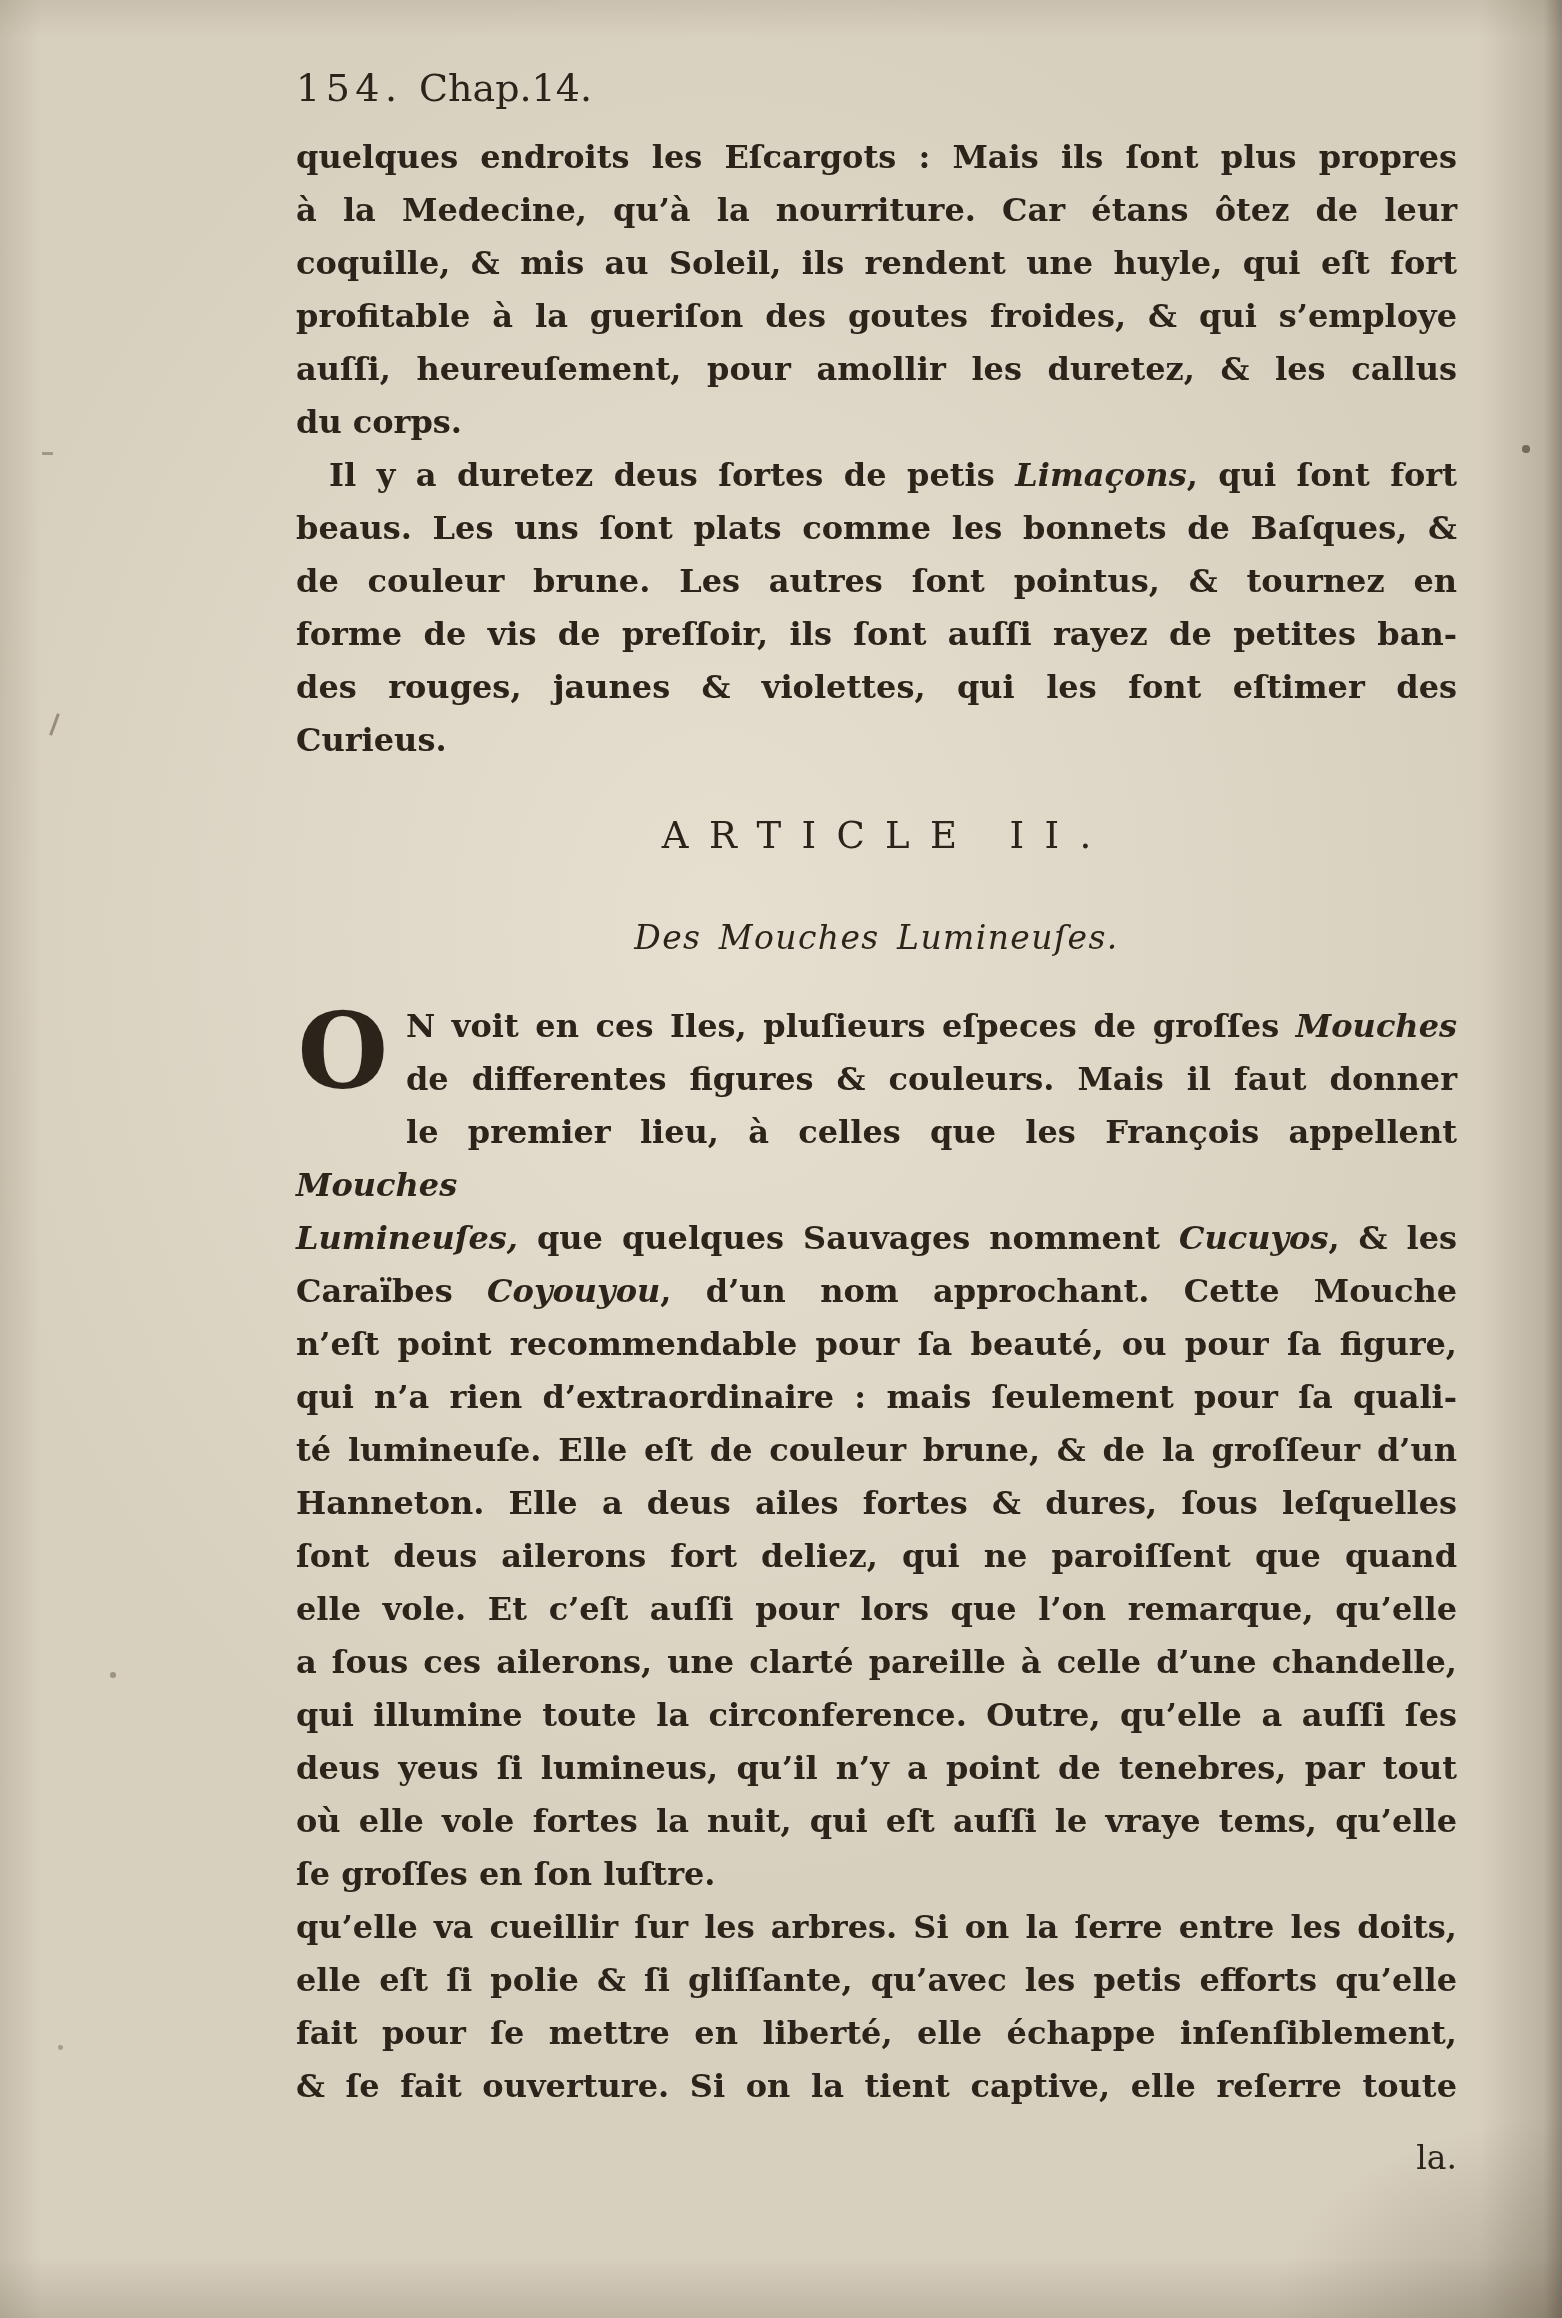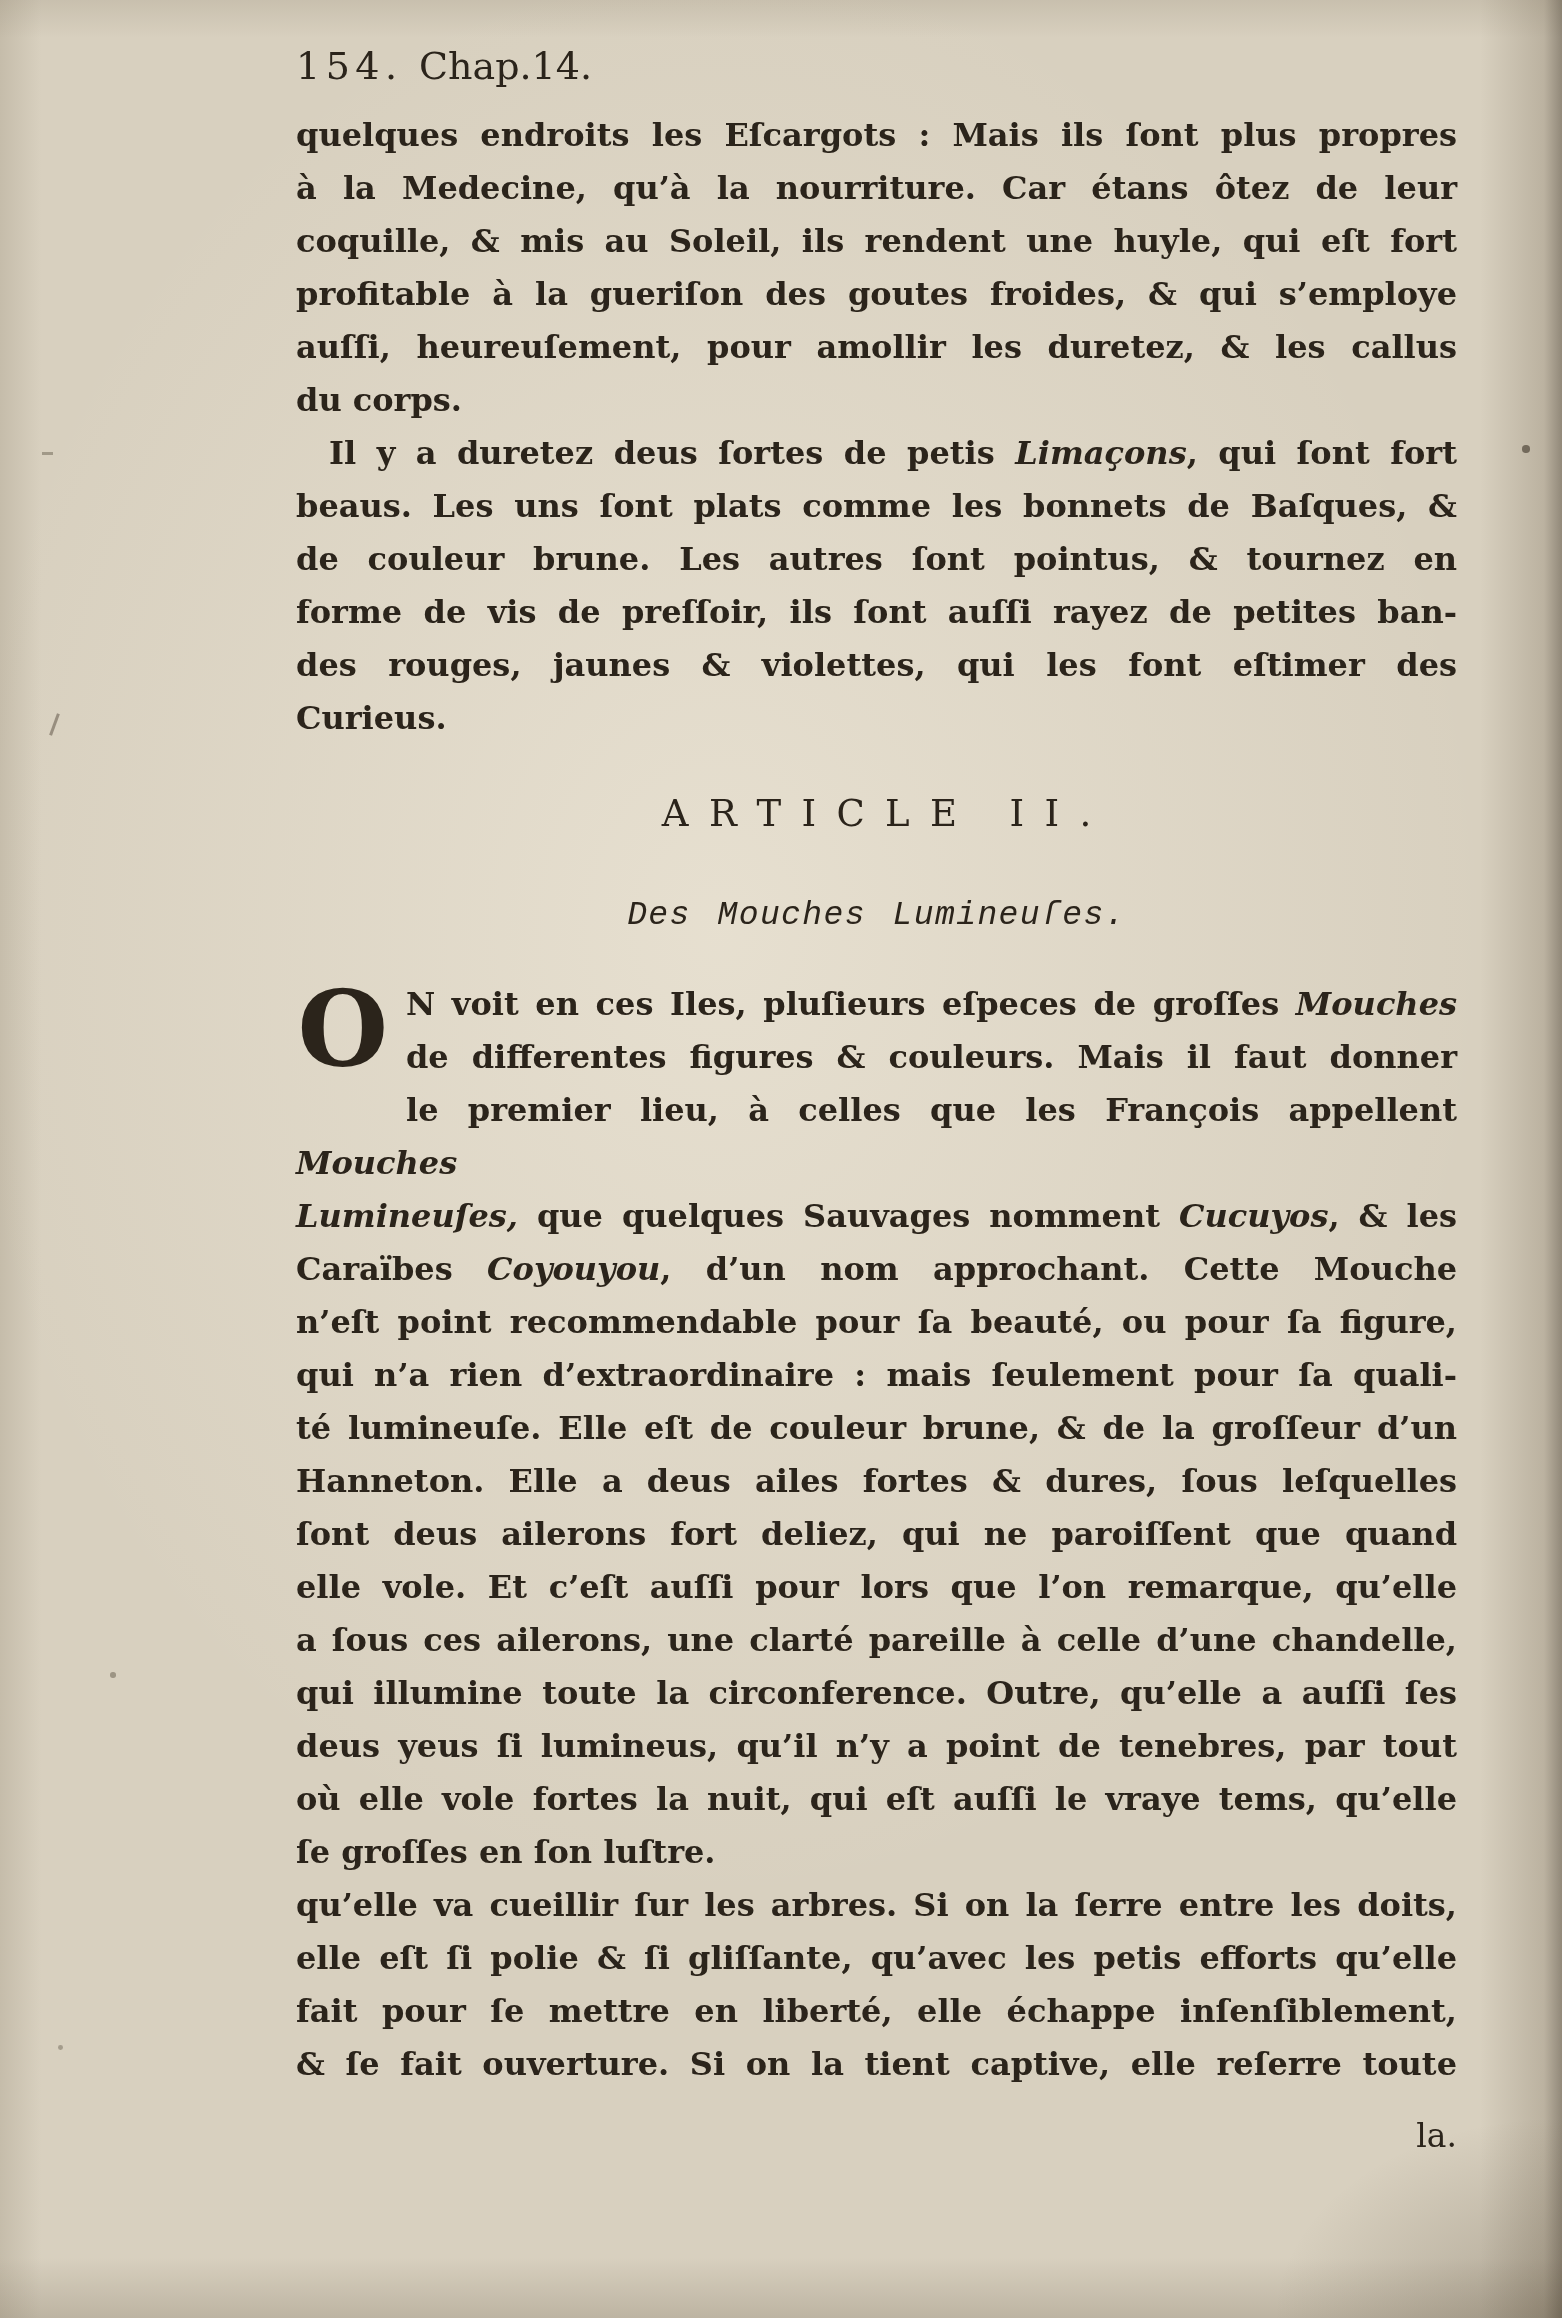--- a/index.html
+++ b/index.html
@@ -16,21 +16,21 @@
     background:
       radial-gradient(411px 288px at 100% 100%, rgba(80,68,50,0.30), rgba(0,0,0,0) 70%),
       linear-gradient(to left, rgba(59,49,36,0.45), rgba(105,92,72,0.26) 18px, rgba(0,0,0,0) 82px),
       linear-gradient(to right, rgba(130,118,96,0.22), rgba(0,0,0,0) 41px),
       linear-gradient(to bottom, rgba(130,118,96,0.18), rgba(0,0,0,0) 38px),
       linear-gradient(to top, rgba(110,98,78,0.26), rgba(0,0,0,0) 62px),
       radial-gradient(1028px 1302px at 46% 40%, rgba(248,242,228,0.45), rgba(0,0,0,0) 75%),
       var(--paper);
   }
   .content{
-    position:absolute;left:296px;top:44px;width:1161px;
+    position:absolute;left:296px;top:66px;width:1161px;
   }
   
   .pagehead{
     display:flex;align-items:baseline;
     margin-bottom:20.6px;
   }
   .pagenum{font-size:38px;letter-spacing:5.5px;width:123px;flex:none;}
   .runtitle{
     flex:1;text-align:center;
     font-variant:small-caps;
@@ -52,21 +52,21 @@
     font-size:37px;font-weight:normal;
     text-align:center;
     letter-spacing:0.55em;padding-left:0.55em;
     line-height:53px;
   }
   .art-sub{
     margin-top:55px;margin-bottom:42px;
     text-align:center;
     font-style:italic;
     font-size:33px;line-height:41px;
-    letter-spacing:1.4px;word-spacing:5.5px;font-family:Liberation Mono, monospace;
+    letter-spacing:1.4px;word-spacing:5.5px;
   }
   
   .dropcap{
     float:left;
     height:103px;
     font-size:104px;line-height:95px;
     padding:4.1px 18px 0 1.4px;
   }
   
   .catchword{

